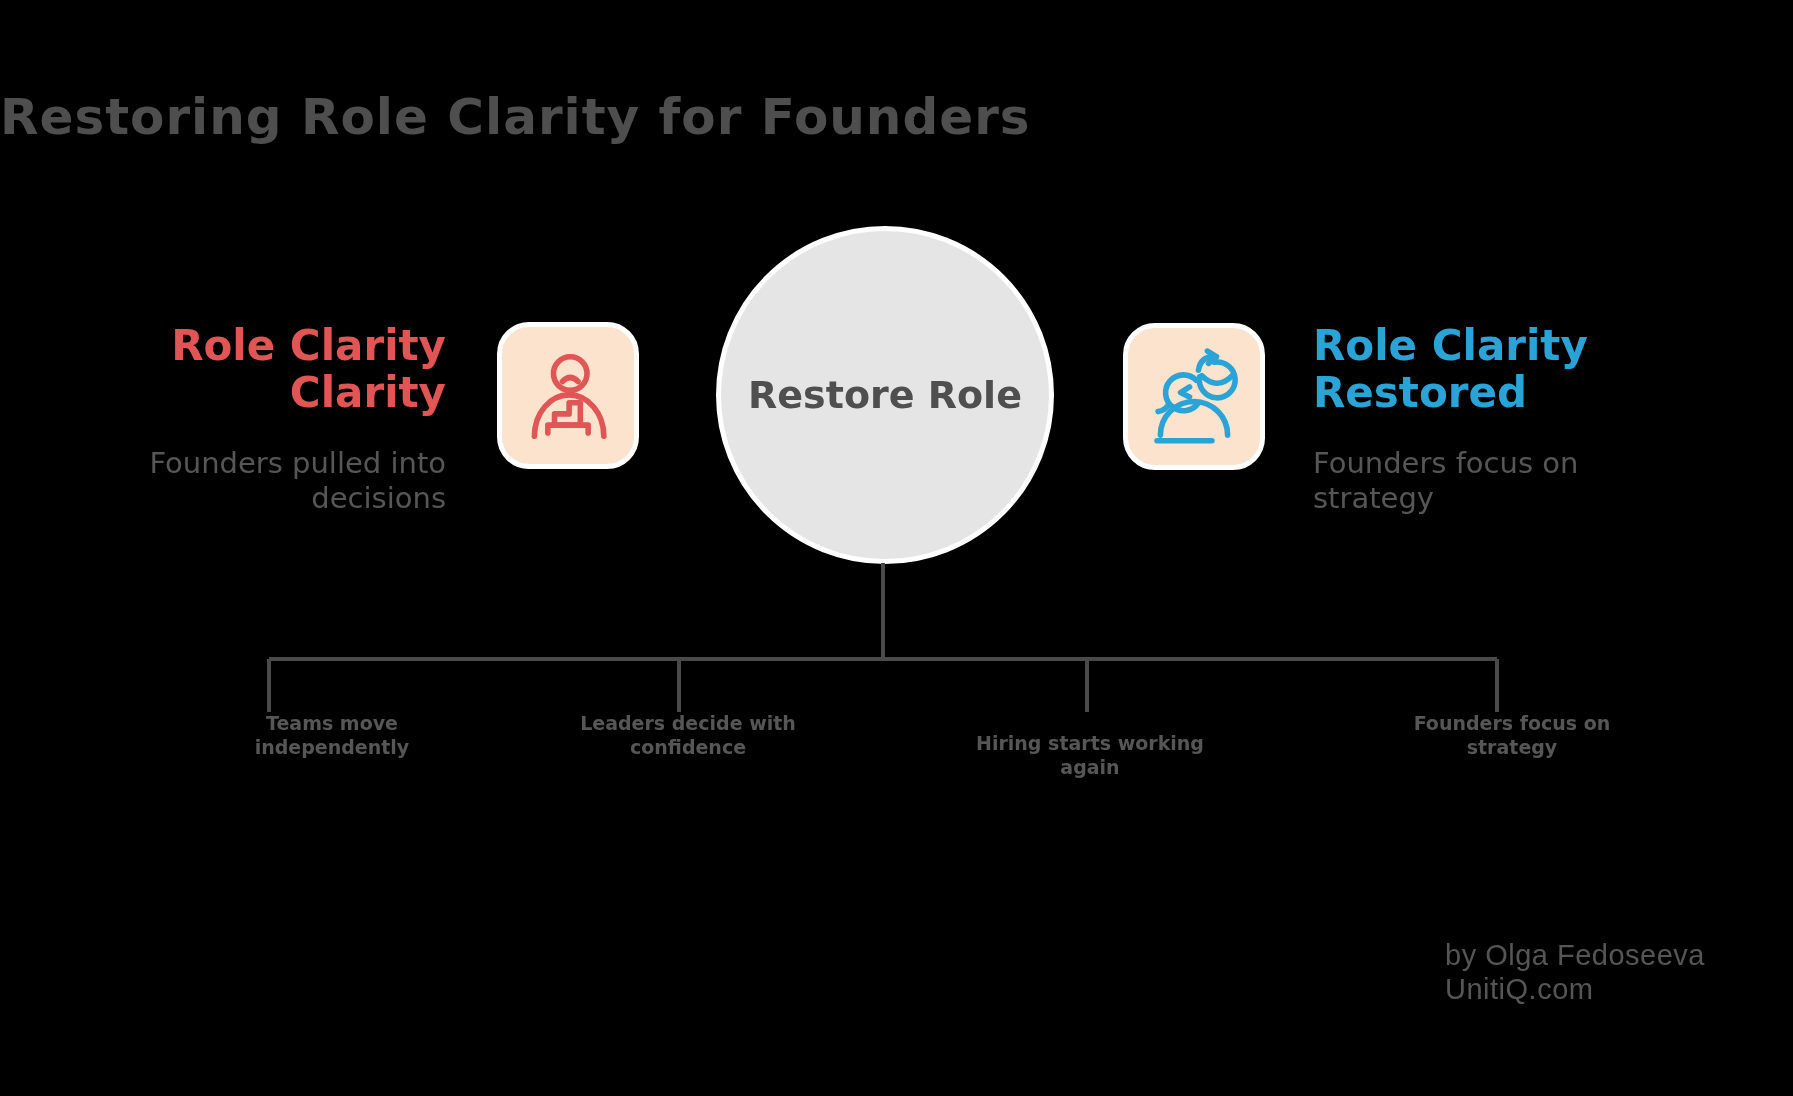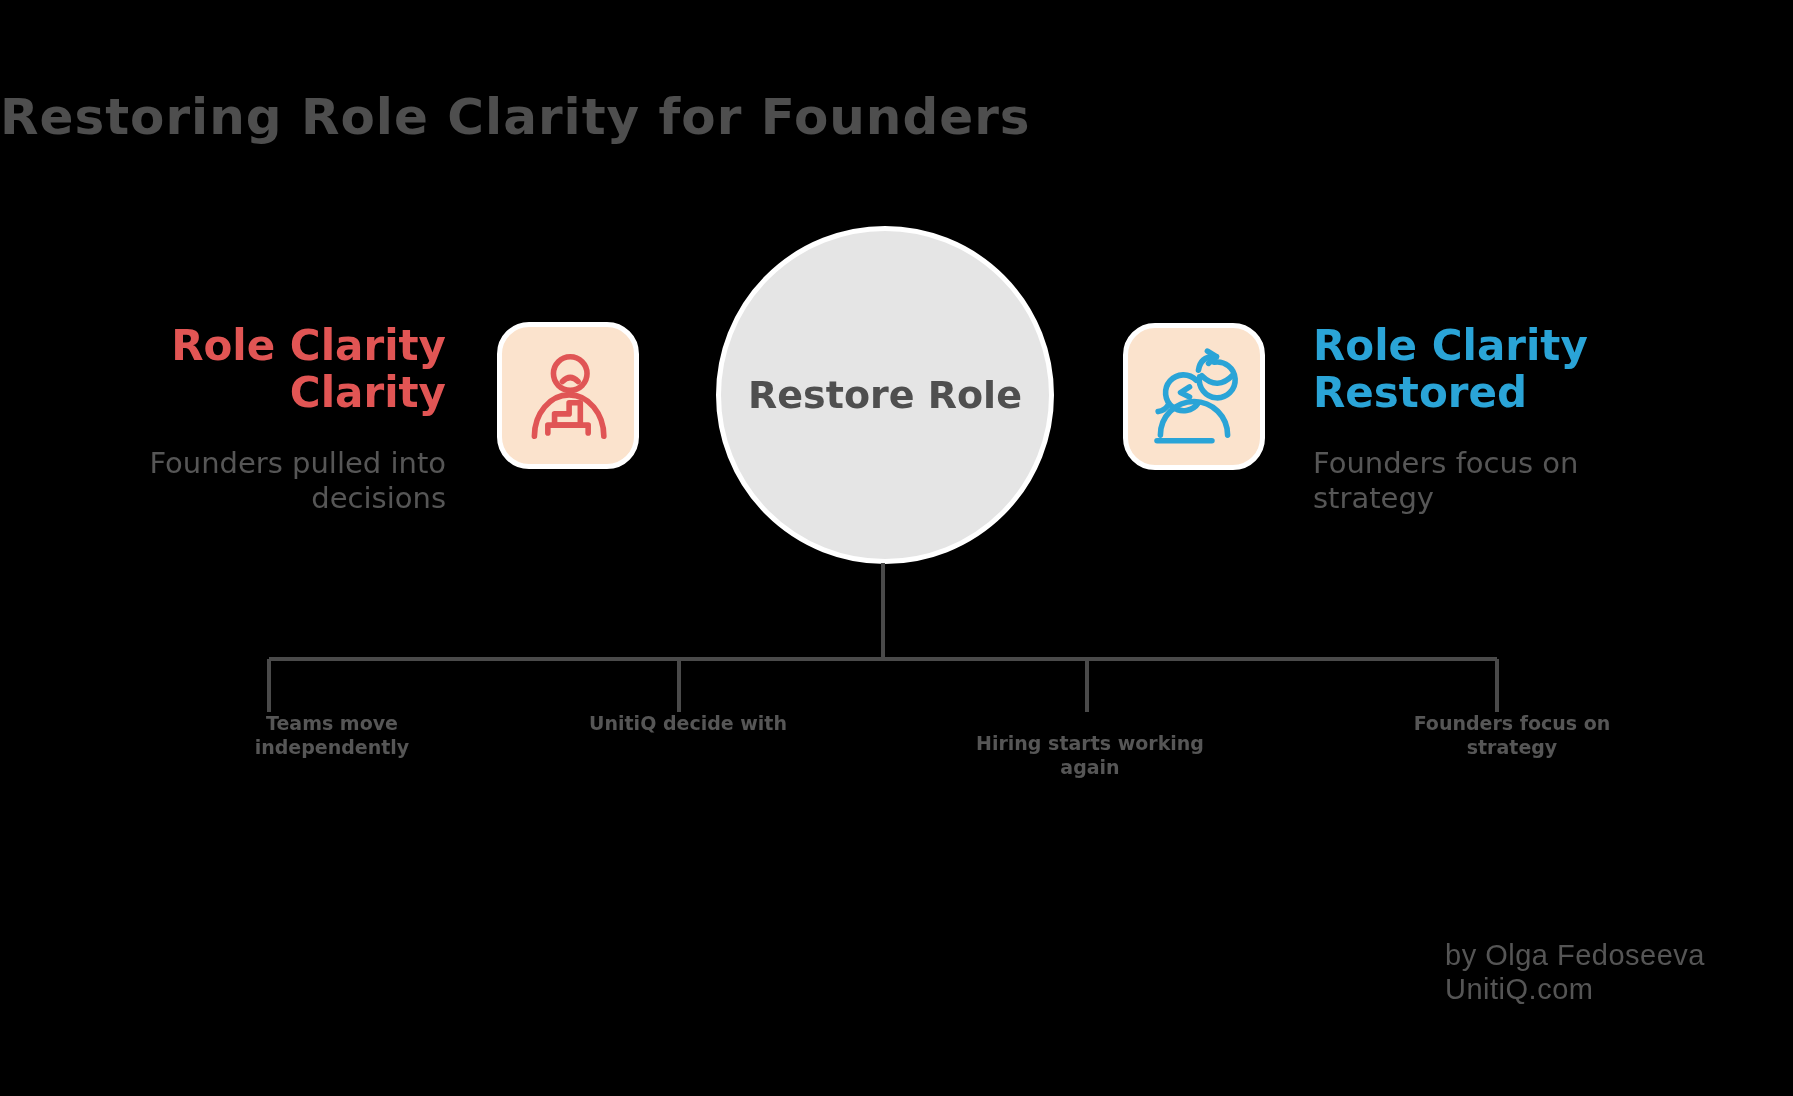--- a/index.html
+++ b/index.html
@@ -183,21 +183,22 @@
     <line x1="679" y1="659" x2="679" y2="712"></line>
     <line x1="1087" y1="659" x2="1087" y2="712"></line>
     <line x1="1497" y1="659" x2="1497" y2="712"></line>
   </svg>
 
   <div class="outcome o1">
     <span class="line">Teams move</span>
     <span class="line">independently</span>
   </div>
   <div class="outcome o2">
-    <span class="line">UnitiQ decide with</span>
+    <span class="line">Leaders decide with</span>
+    <span class="line">confidence</span>
   </div>
   <div class="outcome o3">
     <span class="line">Hiring starts working</span>
     <span class="line">again</span>
   </div>
   <div class="outcome o4">
     <span class="line">Founders focus on</span>
     <span class="line">strategy</span>
   </div>
 

